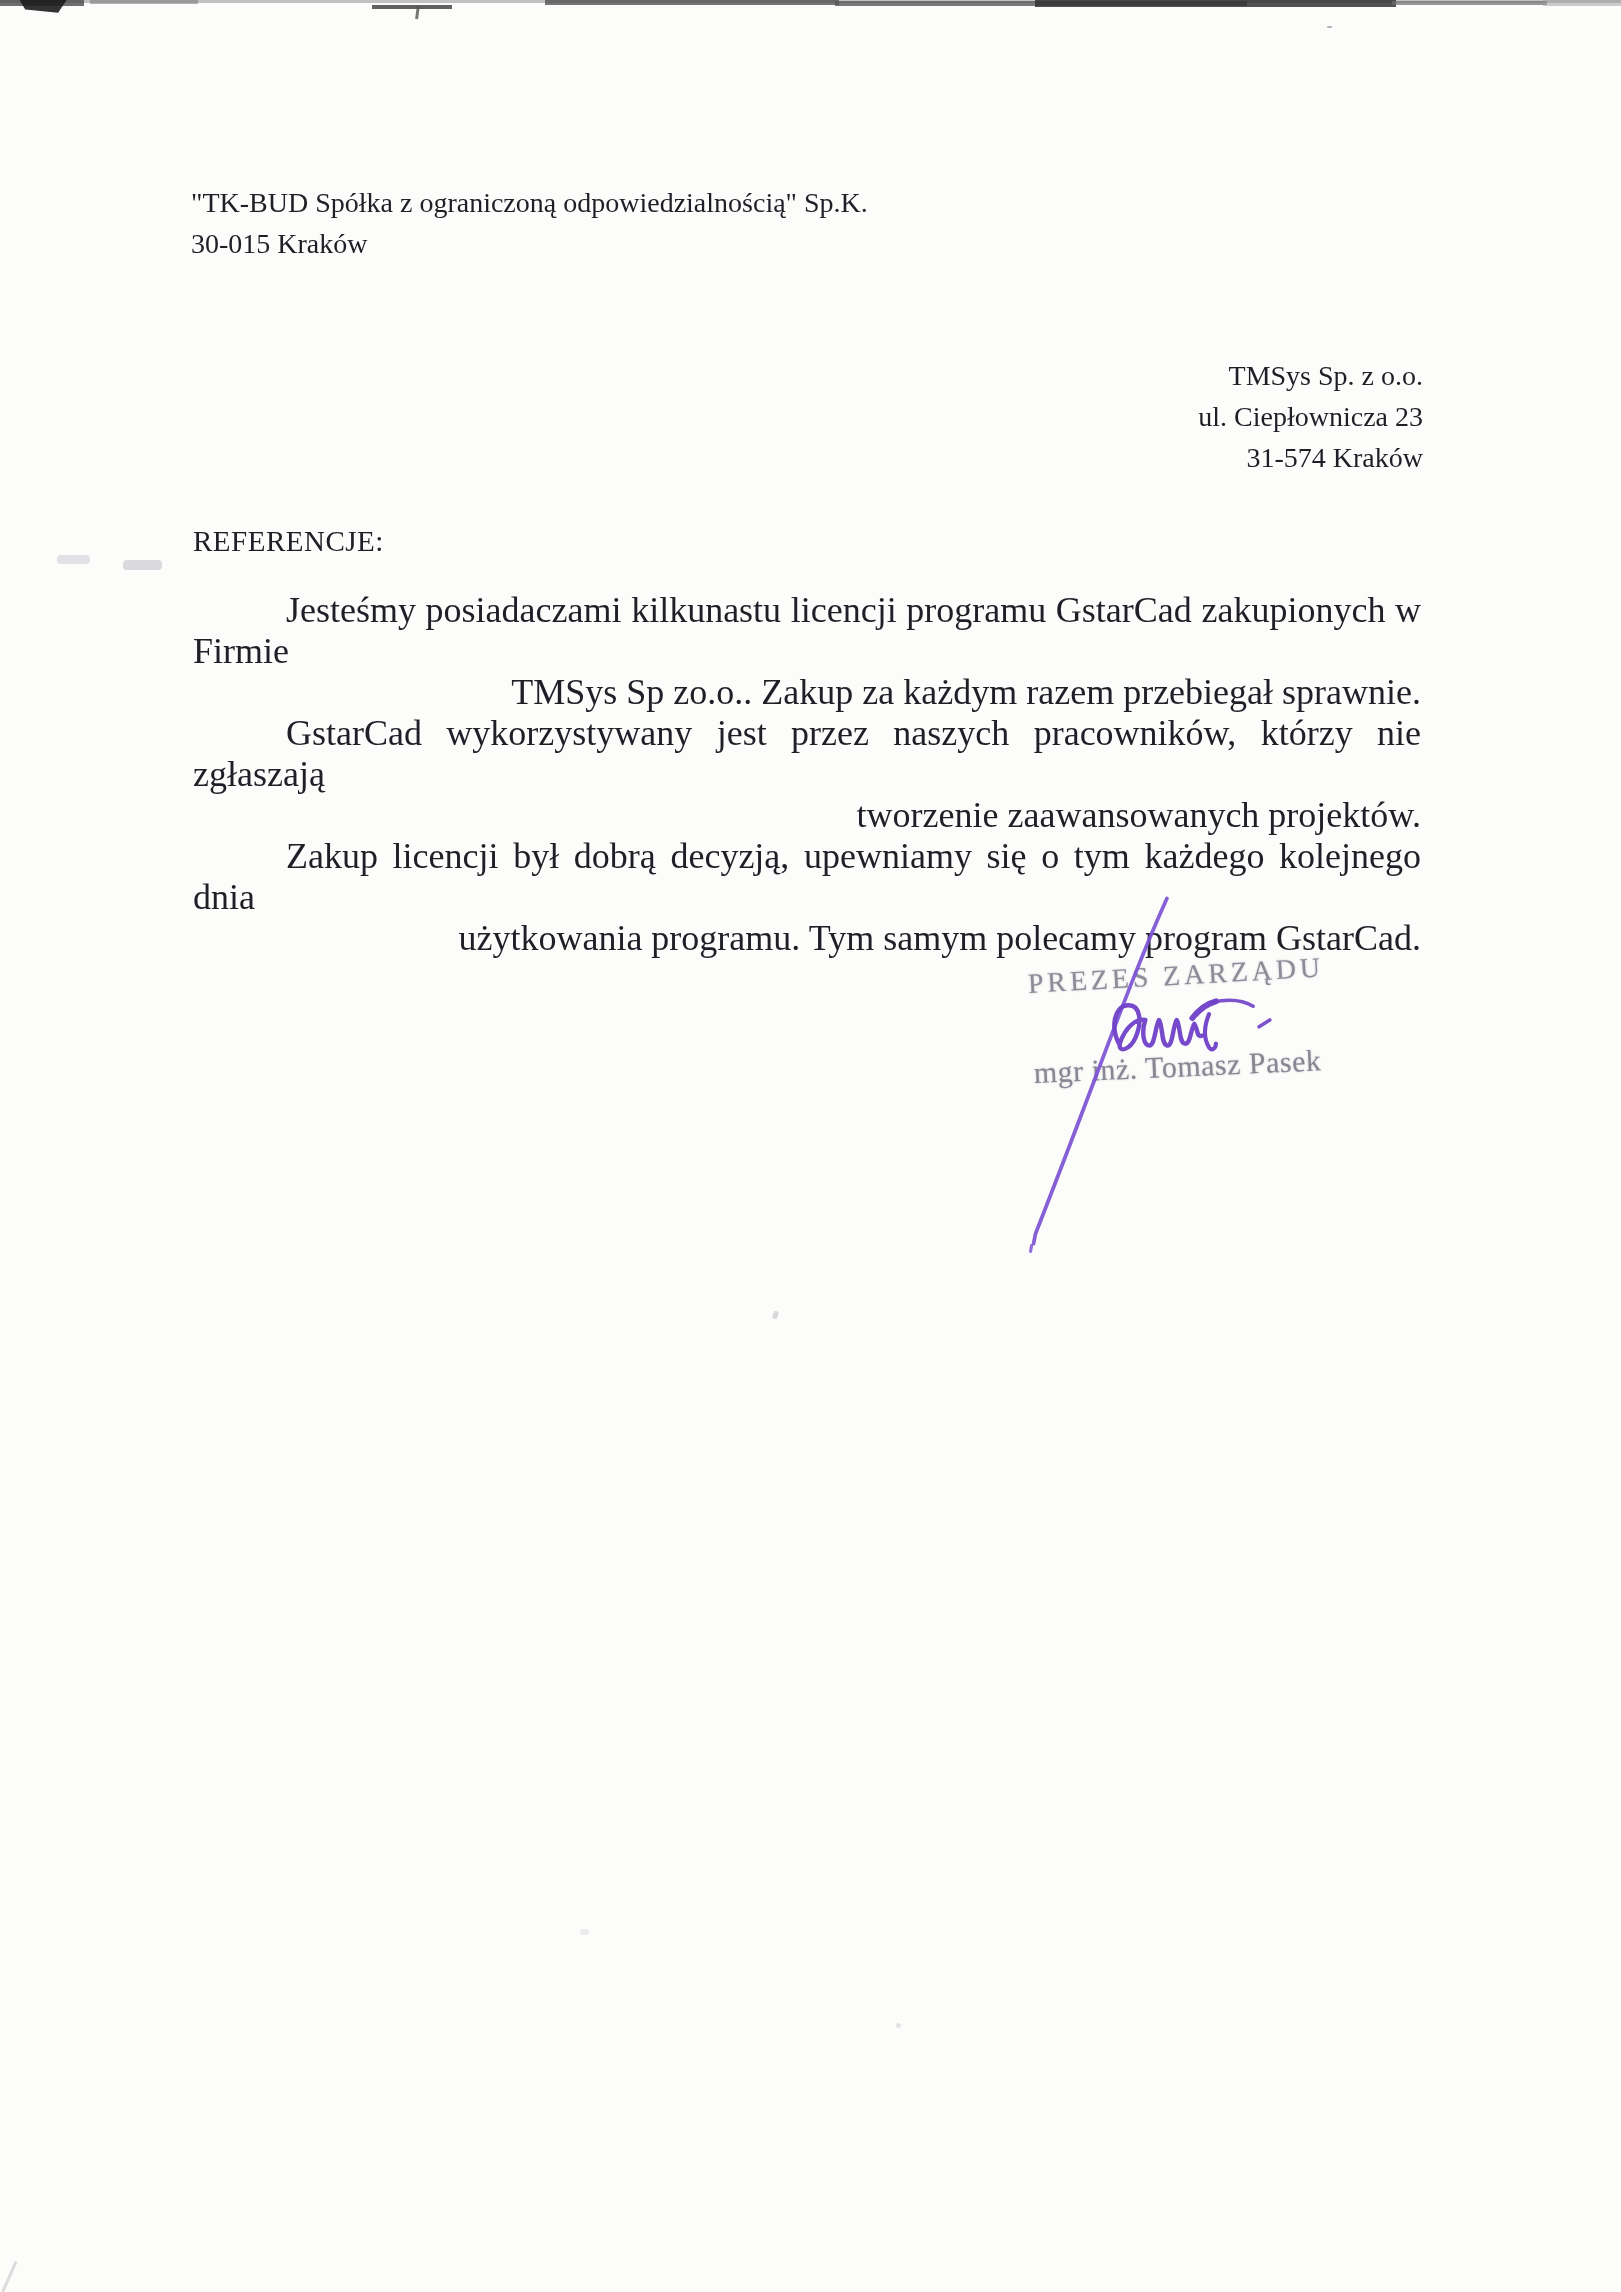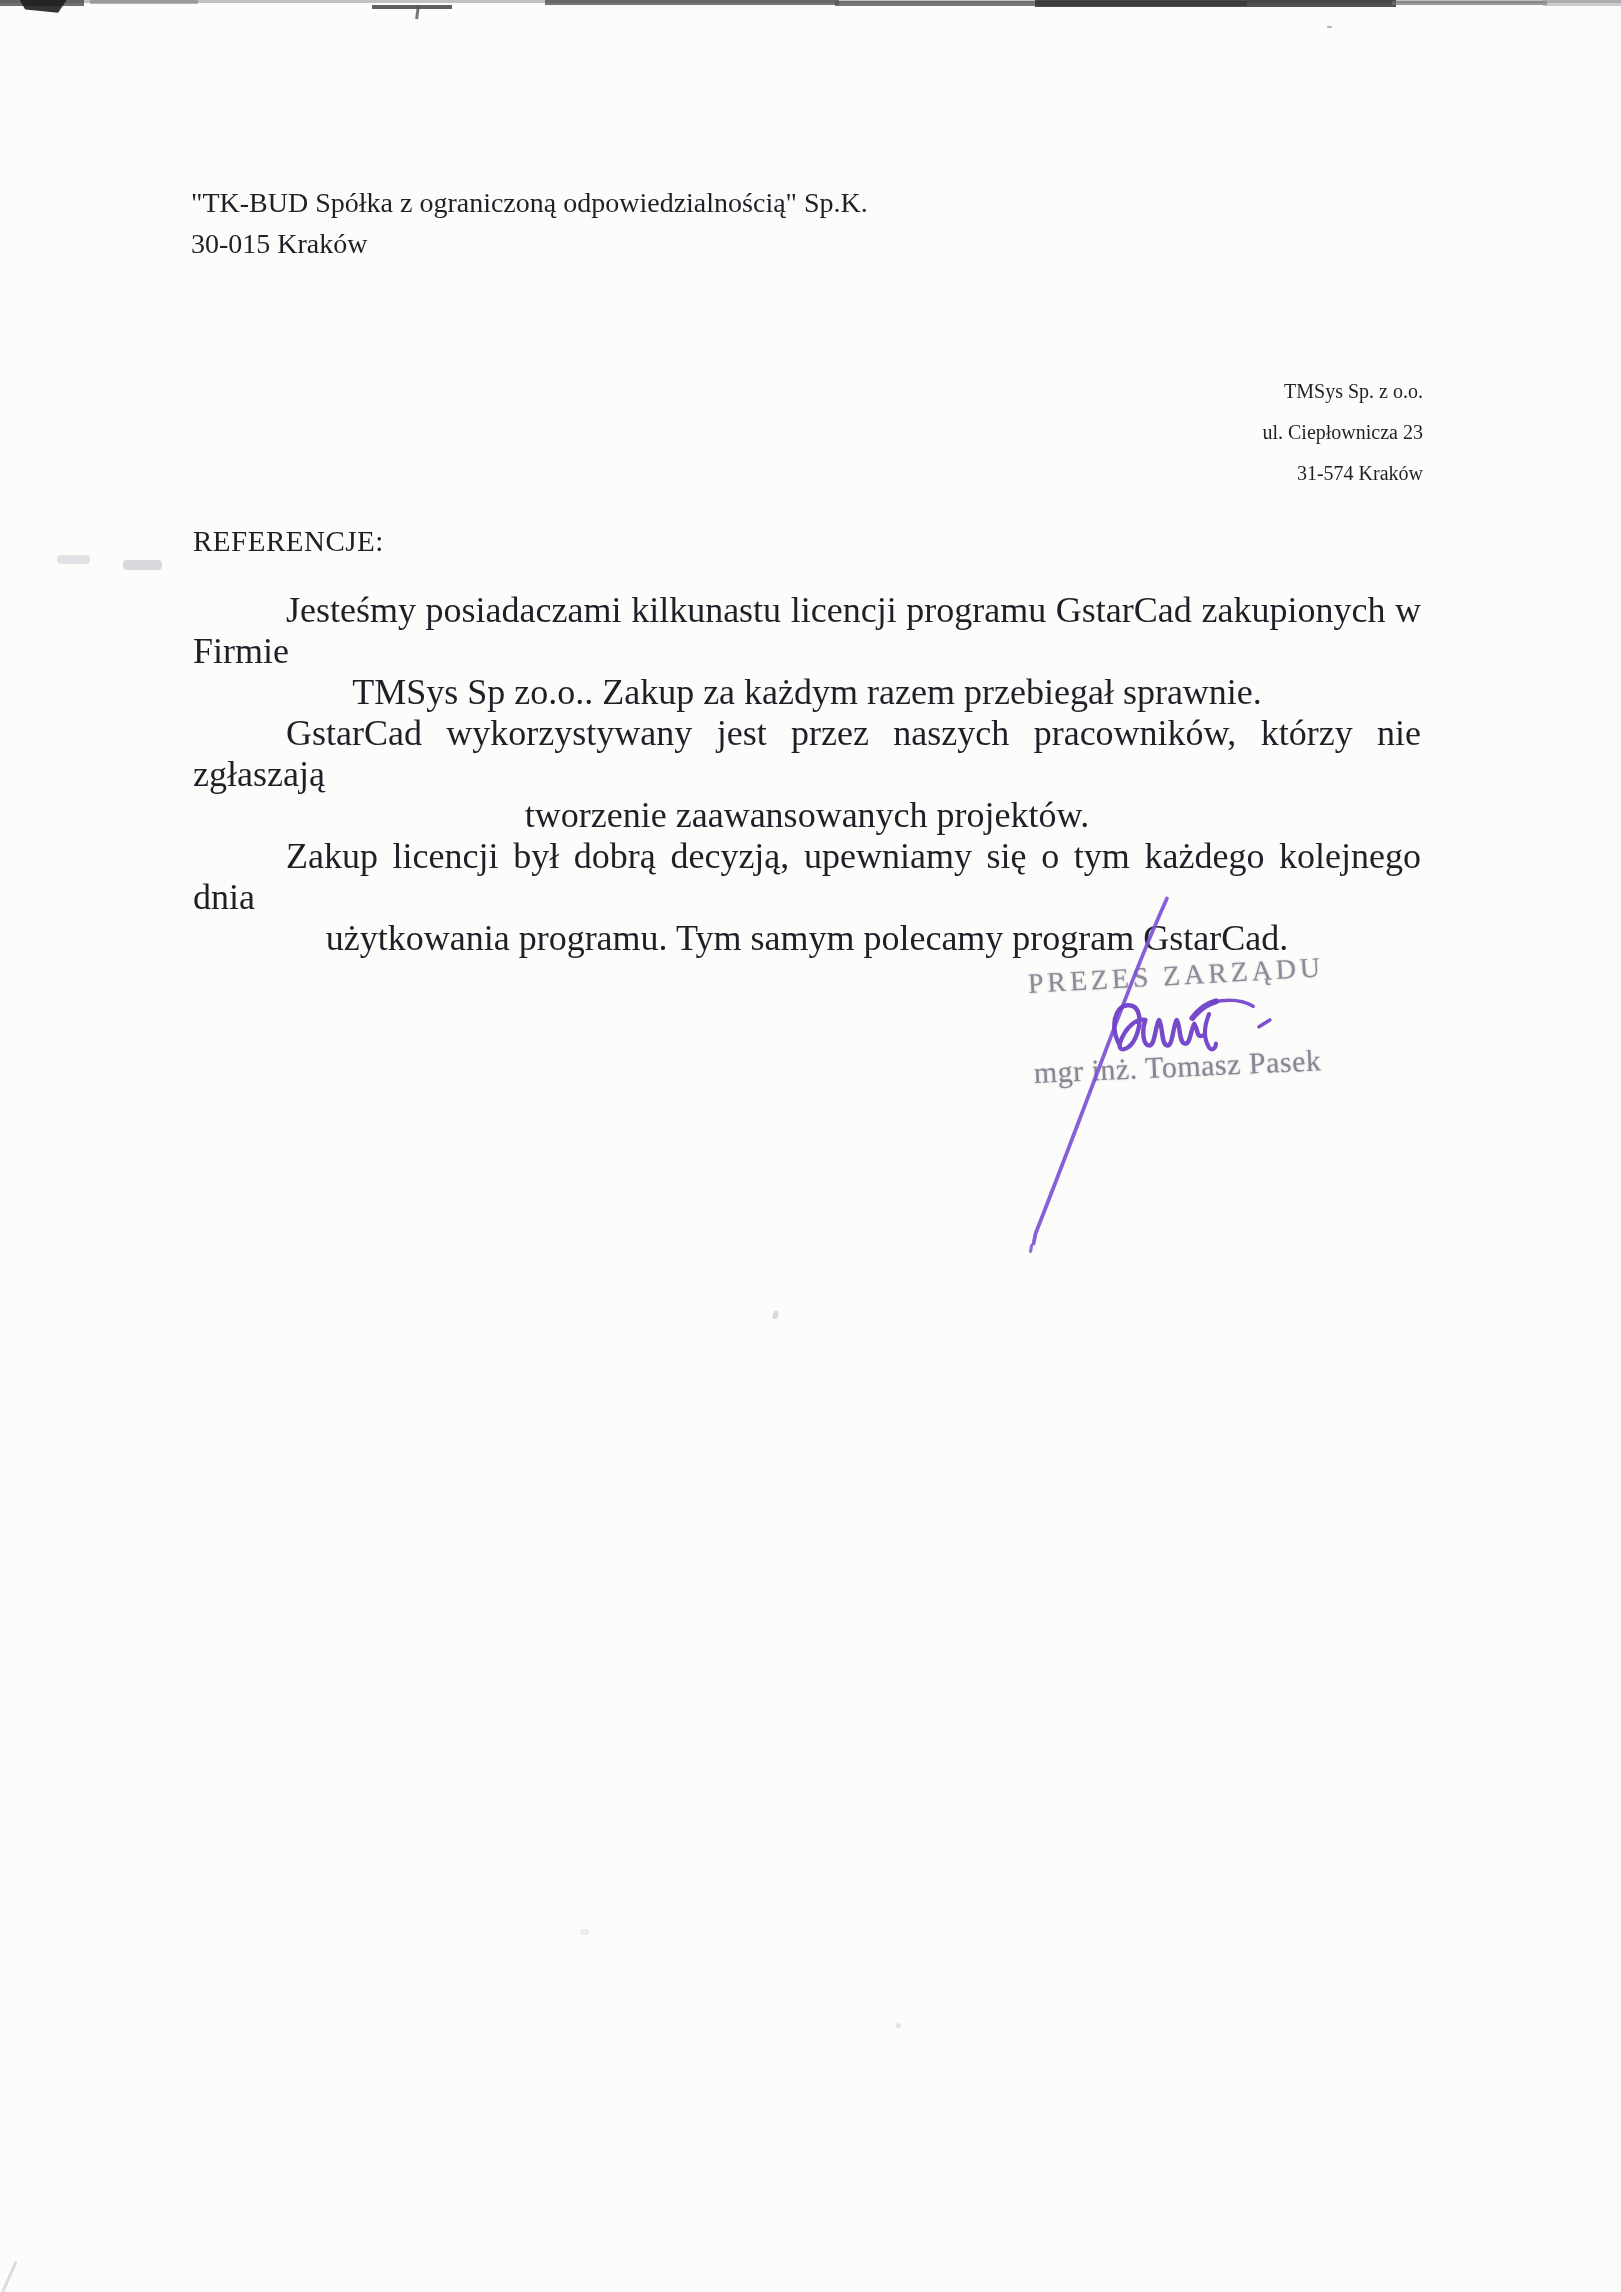--- a/index.html
+++ b/index.html
@@ -35,35 +35,35 @@
   .speck-4 { left: 896px; top: 2023px; width: 4.9px; height: 4.9px; background: #e4e4e6; border-radius: 2.9px; }
   .corner-bl { left: 7.8px; top: 2260px; width: 2.9px; height: 33px; background: #cfcfd2; transform: rotate(24deg); opacity: .7; }
 
   
   .sender {
     position: absolute; left: 191px; top: 182px;
     font-size: 28px; line-height: 42px; white-space: nowrap;
   }
   .recipient {
     position: absolute; right: 198px; top: 355px;
-    font-size: 20px; line-height: 42px; text-align: right; white-space: nowrap; margin-top: 16px;
+    font-size: 28px; line-height: 42px; text-align: right; white-space: nowrap;
   }
 
   
   .heading {
     position: absolute; left: 193px; top: 525px;
     font-size: 29px; letter-spacing: 0.5px;
   }
   .letter-body {
     position: absolute; left: 193px; top: 590px; width: 1228px;
     font-size: 36px;
   }
   .ln { line-height: 41px; }
   .j    { text-align: justify; text-align-last: justify; }
-  .last { text-align: center; }
+  .last { text-align: right; }
   .indent { text-indent: 93px; }
 
   
   .stamp-title {
     position: absolute; left: 1027px; top: 968px;
     font-size: 28px; letter-spacing: 3.9px; white-space: nowrap;
     color: #8e8b99; transform: rotate(-3.2deg); transform-origin: 0 0;
     text-shadow: 0 0 2px rgba(142,139,153,.55);
     z-index: 3;
   }

